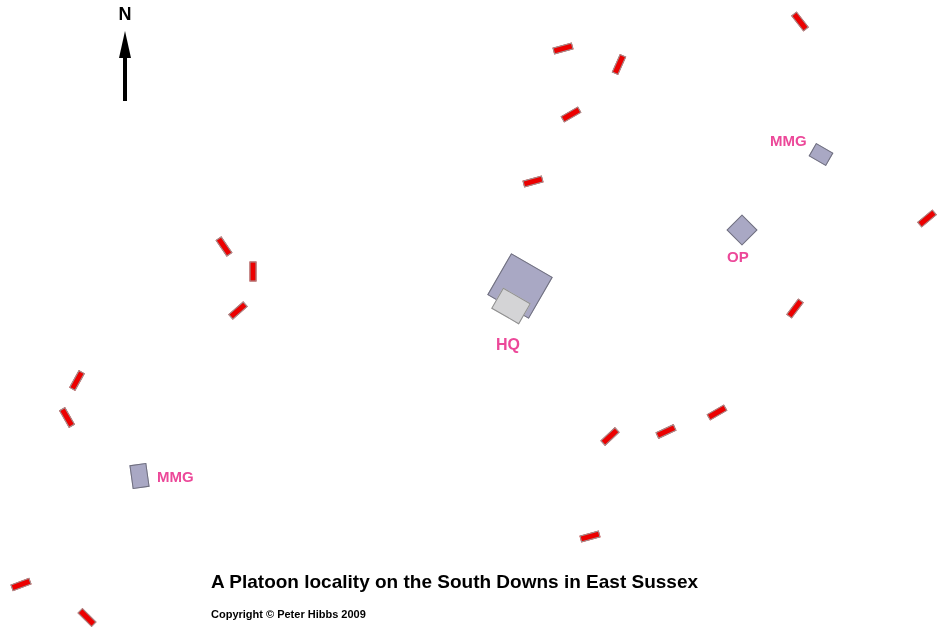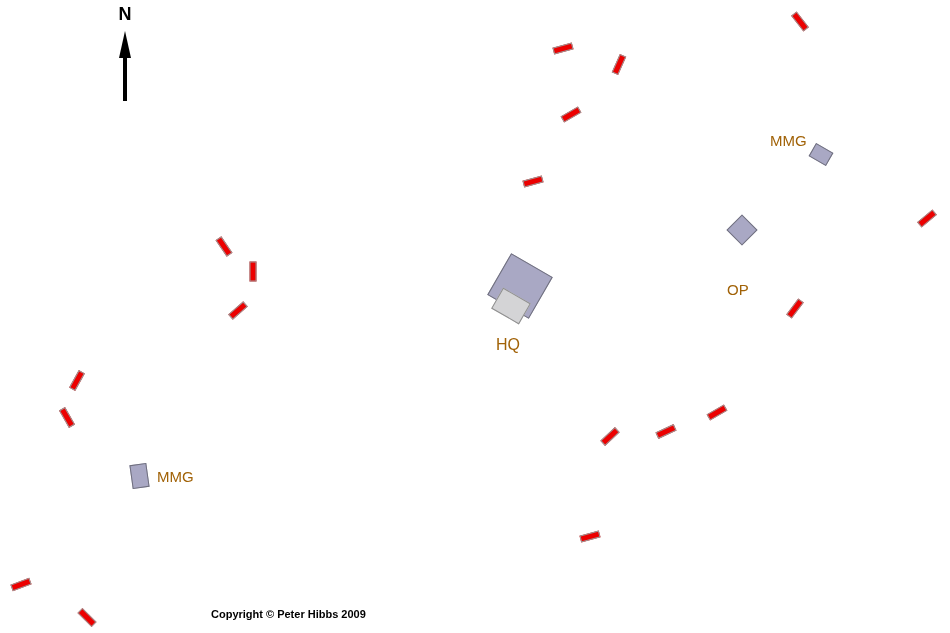--- a/index.html
+++ b/index.html
@@ -6,23 +6,23 @@
   .canvas {
     position: relative;
     width: 950px;
     height: 633px;
     background: #ffffff;
     overflow: hidden;
     font-family: "Liberation Sans", sans-serif;
   }
   .unit-label {
     position: absolute;
-    font-weight: normal;
+    font-weight: bold;
     font-size: 15px;
-    color: #a16207;
+    color: #ec4899;
     white-space: nowrap;
   }
   .map-title {
     position: absolute;
     left: 211px;
     top: 571px;
     font-weight: bold;
     font-size: 19px;
     color: #000000;
     white-space: nowrap;
@@ -101,19 +101,20 @@
       <div class="trench" style="left: 57px; top: 413.5px; width: 20px; height: 7px; background: rgb(236, 0, 0); border: 1px solid rgb(154, 154, 154); transform: rotate(60deg);"></div>
       <div class="trench" style="left: 600px; top: 432.5px; width: 20px; height: 7px; background: rgb(236, 0, 0); border: 1px solid rgb(154, 154, 154); transform: rotate(-43deg);"></div>
       <div class="trench" style="left: 656px; top: 427.5px; width: 20px; height: 7px; background: rgb(236, 0, 0); border: 1px solid rgb(154, 154, 154); transform: rotate(-25deg);"></div>
       <div class="trench" style="left: 707px; top: 408.5px; width: 20px; height: 7px; background: rgb(236, 0, 0); border: 1px solid rgb(154, 154, 154); transform: rotate(-30deg);"></div>
       <div class="trench" style="left: 580px; top: 532.5px; width: 20px; height: 7px; background: rgb(236, 0, 0); border: 1px solid rgb(154, 154, 154); transform: rotate(-15deg);"></div>
       <div class="trench" style="left: 11px; top: 580.5px; width: 20px; height: 7px; background: rgb(236, 0, 0); border: 1px solid rgb(154, 154, 154); transform: rotate(-20deg);"></div>
       <div class="trench" style="left: 77px; top: 613.5px; width: 20px; height: 7px; background: rgb(236, 0, 0); border: 1px solid rgb(154, 154, 154); transform: rotate(45deg);"></div>
     </div>
 
   <div class="unit-label" style="left:770px; top:132px;">MMG</div>
-  <div class="unit-label" style="left:727px; top:248px;margin-top:33px;">OP</div>
+  <div class="unit-label" style="left:727px; top:248px;">OP</div>
   <div class="unit-label" style="left:496px; top:336px; font-size:16px;">HQ</div>
   <div class="unit-label" style="left:157px; top:468px;">MMG</div>
 
+  <div class="map-title">A Platoon locality on the South Downs in East Sussex</div>
   <div class="map-copyright">Copyright © Peter Hibbs 2009</div>
 
 </div>
 
 </body></html>

